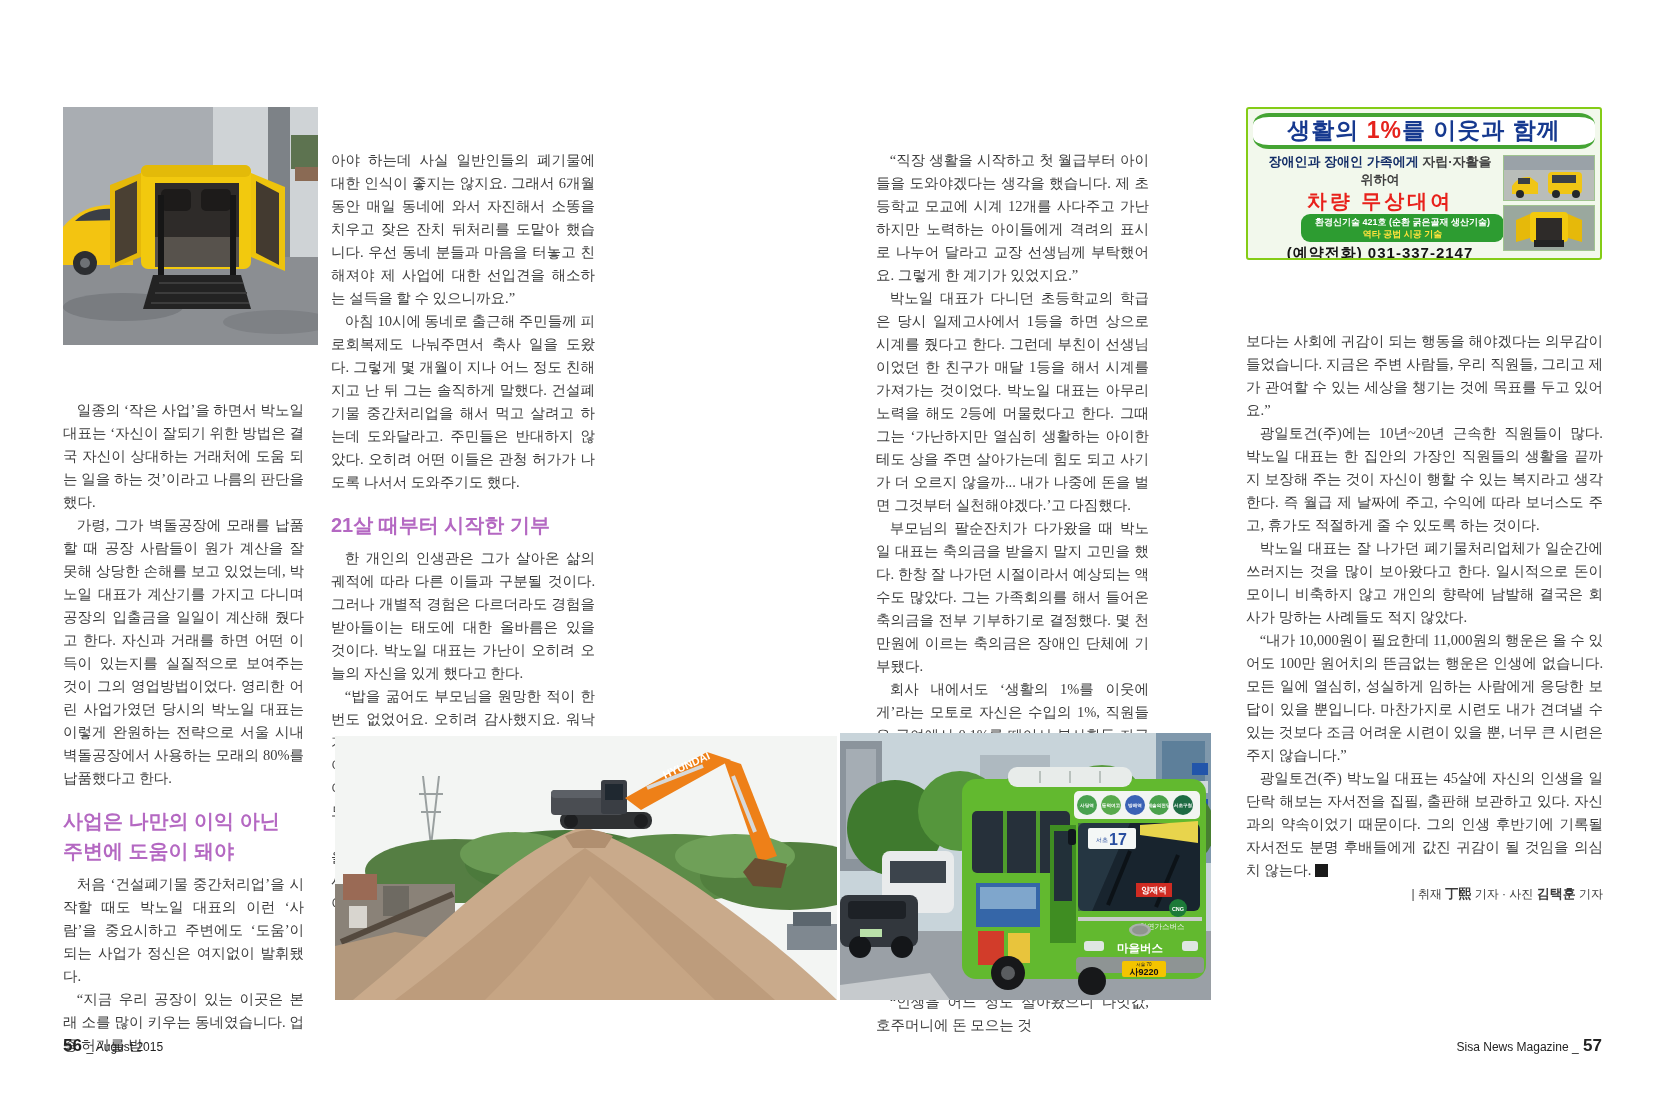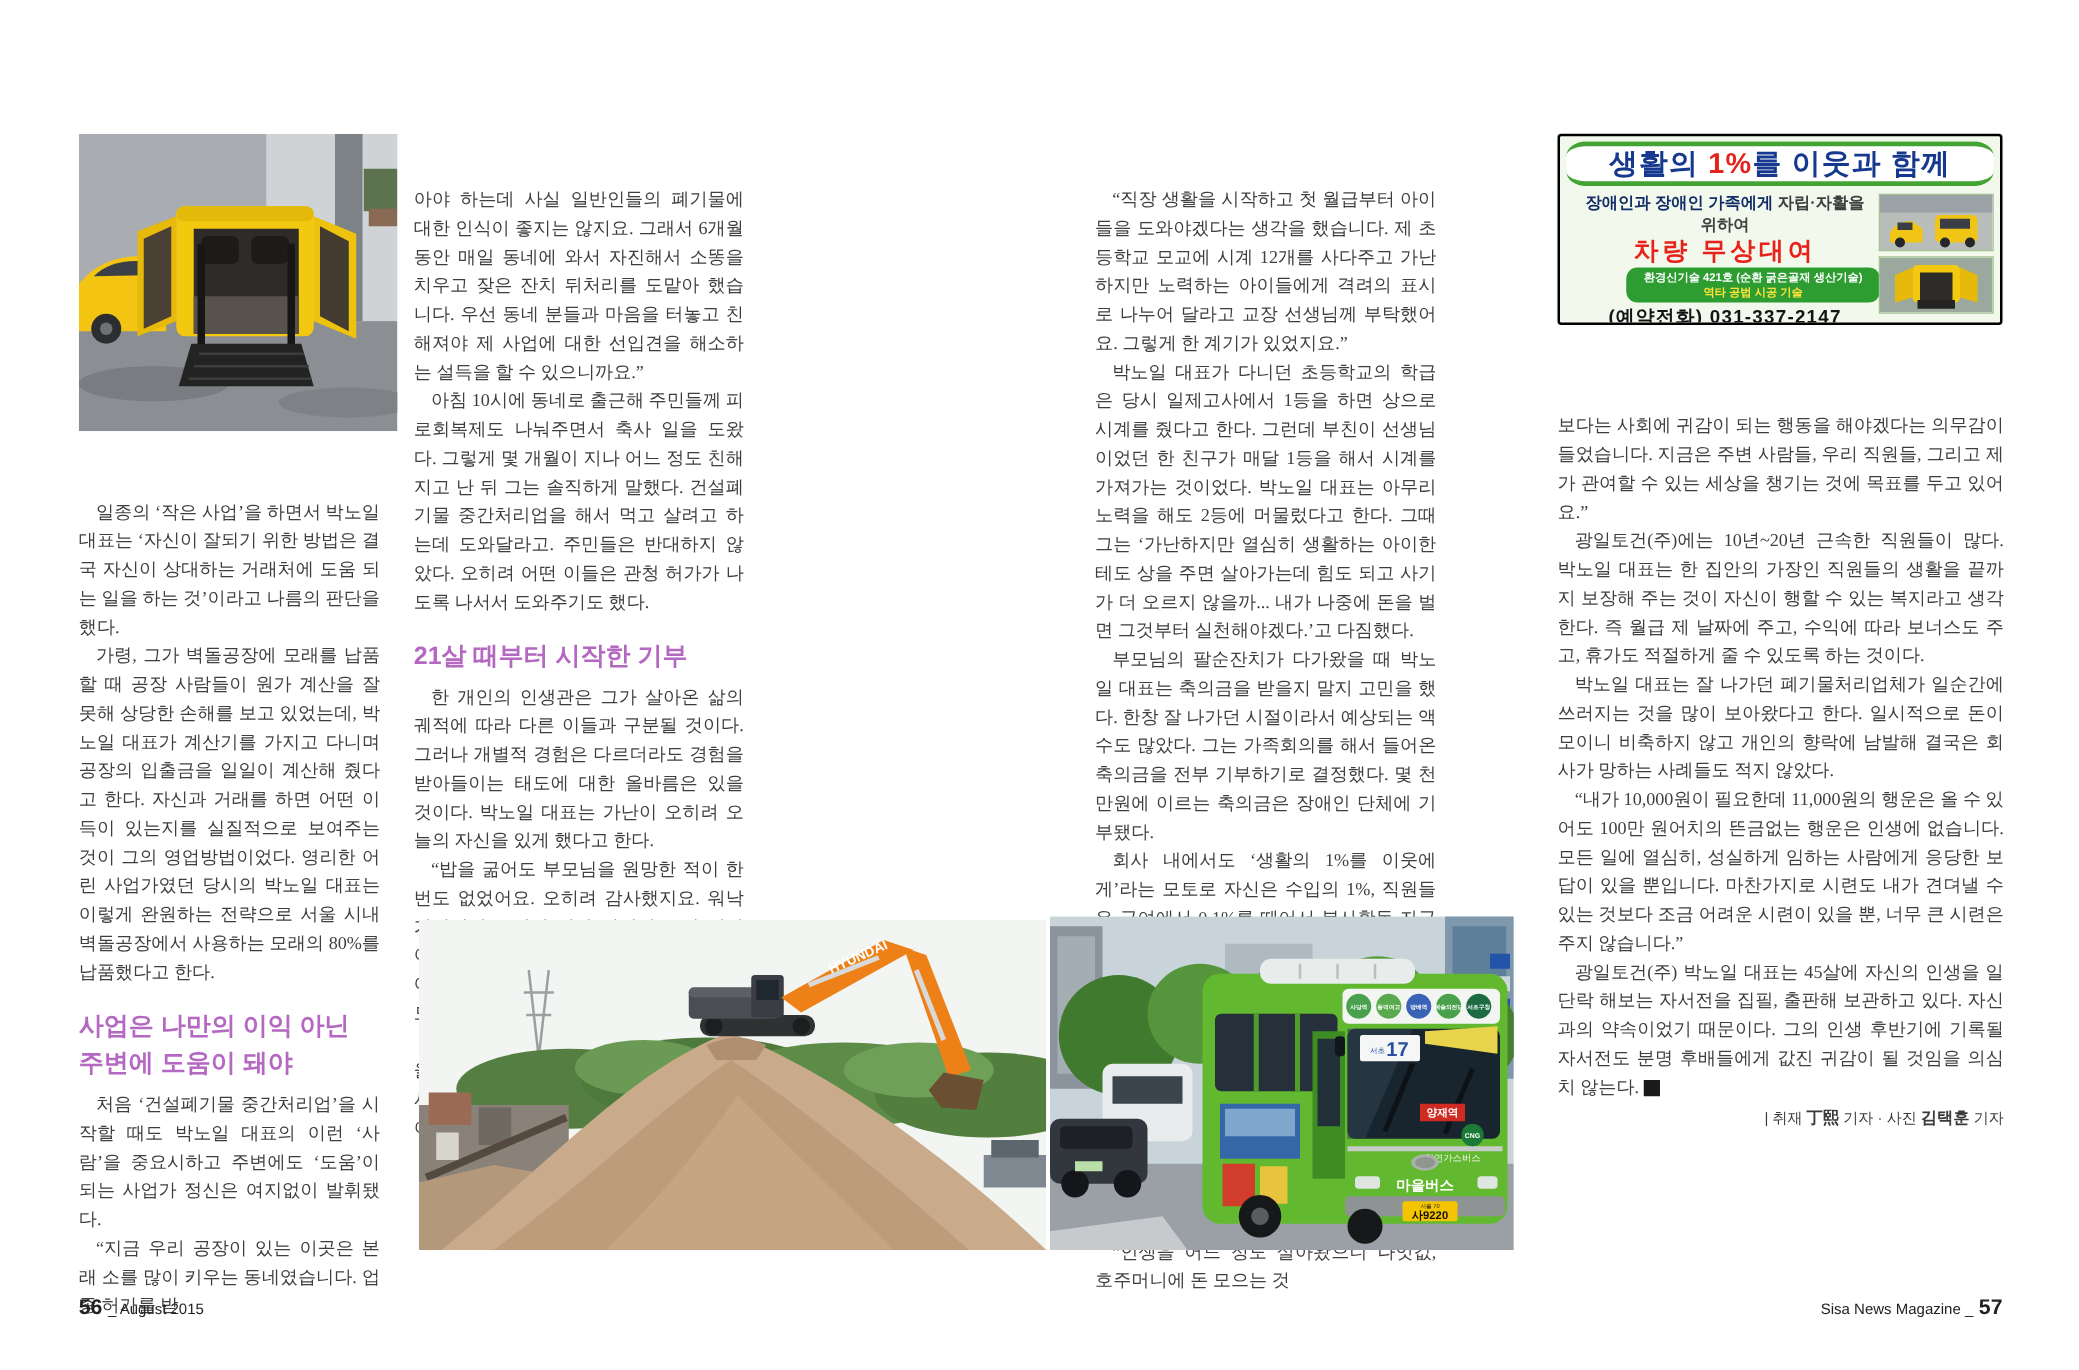--- a/index.html
+++ b/index.html
@@ -17,21 +17,21 @@
        font-size:12px;color:#3a3a3a;word-break:keep-all;}
   .byline b{font-size:13px;}
   .endmark{display:inline-block;background:#1a1a1a;color:#fff;font-family:"Liberation Sans",sans-serif;
        font-size:10px;font-weight:bold;line-height:13px;width:13px;height:13px;text-align:center;
        vertical-align:1px;}
   .footer{position:absolute;top:1036px;font-family:"Liberation Sans",sans-serif;color:#222;}
   .footer .pnum{font-size:17px;font-weight:bold;}
   .footer .ftxt{font-size:12px;}
   
   .ad{position:absolute;left:1246px;top:107px;width:356px;height:153px;box-sizing:border-box;
-      background:#f2f8ec;border:2px solid #000000;border-radius:3px;overflow:hidden;}
+      background:#f2f8ec;border:2px solid #84cc16;border-radius:3px;overflow:hidden;}
   .ad-banner{margin:4px 5px 2px;background:#ffffff;border-top:4px solid #44a433;
       border-bottom:4px solid #44a433;border-radius:16px/12px;text-align:center;
       font-weight:bold;font-size:23px;color:#16398f;line-height:1.2;padding:0 2px;letter-spacing:1px;}
   .ad-banner .pct{color:#e5231d;}
   .ad-left{position:absolute;left:8px;top:44px;width:248px;}
   .ad-line2{text-align:center;font-size:13px;font-weight:bold;color:#122c66;word-break:keep-all;}
   .ad-line2 .blue{color:#404040;}
   .ad-title{text-align:center;color:#e8211b;font-weight:bold;font-size:20px;line-height:1.1;
       letter-spacing:3px;margin:1px 0 2px;}
   .ad-badge{background:#2d9c31;border-radius:9px;color:#ffffff;font-size:9px;font-weight:bold;

